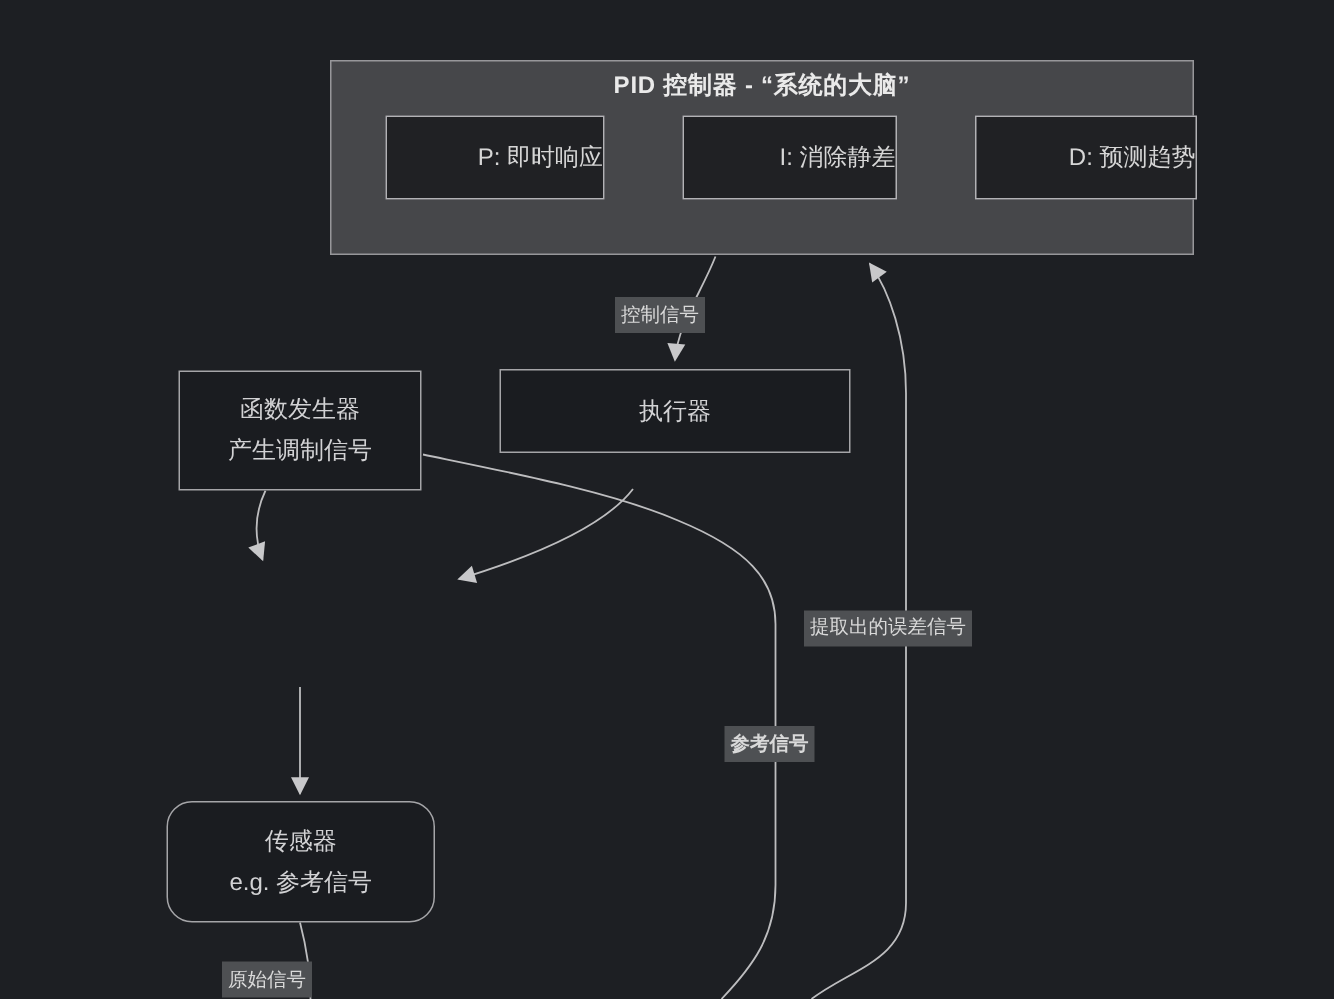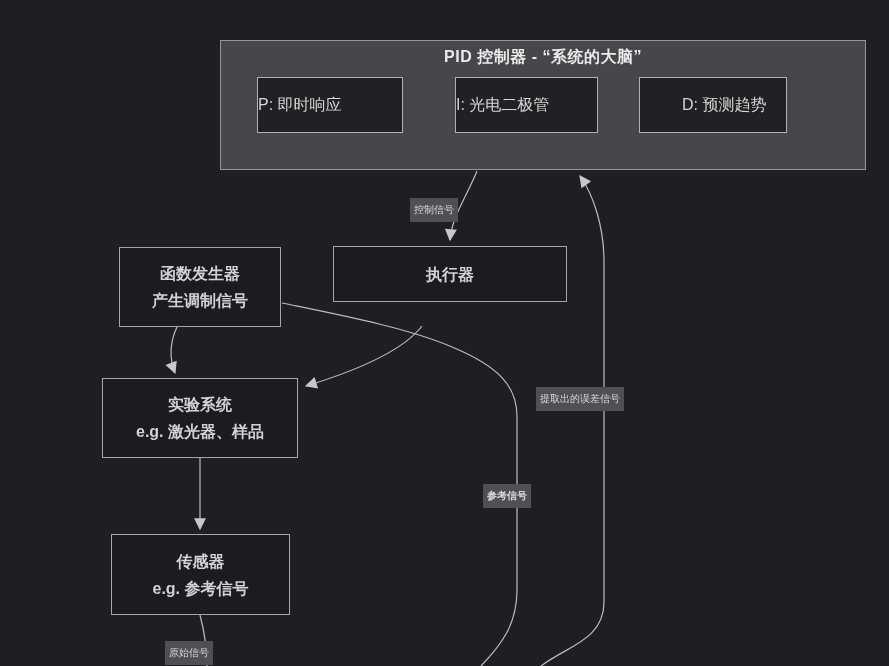--- a/index.html
+++ b/index.html
@@ -22,21 +22,21 @@
   }
   svg.edges path.edge {
     fill: none;
     stroke: #bdbdbf;
     stroke-width: 1.2;
   }
   
   .pid-container {
     position: absolute;
     left: 220px; top: 40px;
-    width: 646px; height: 130px;
+    width: 576px; height: 130px;
     background: #46474a;
     border: 1px solid #97979a;
     box-sizing: border-box;
   }
   .pid-title {
     margin-top: 6px;
     text-align: center;
     font-size: 16px;
     font-weight: bold;
     color: #eaeaea;
@@ -44,63 +44,62 @@
   }
   .pid-box {
     position: absolute;
     top: 36px;
     height: 56px;
     background: #202124;
     border: 1px solid #b2b2b5;
     box-sizing: border-box;
     display: flex;
     align-items: center;
-    justify-content: flex-start;
+    justify-content: flex-end;
     font-size: 16px;
     color: #d6d6d6;
     white-space: nowrap;
   }
   .pid-box.p { left: 36px;  width: 146px; }
   .pid-box.i { left: 234px; width: 143px; }
-  .pid-box.d { left: 418px; width: 148px; padding-left: 42px; }
+  .pid-box.d { left: 429px; width: 148px; padding-left: 42px; }
   
   .node {
     position: absolute;
     background: #1a1c20;
     border: 1px solid #a5a5a8;
     box-sizing: border-box;
     display: flex;
     flex-direction: column;
     align-items: center;
     justify-content: center;
     font-size: 16px;
     line-height: 27px;
     color: #d2d2d4;
     text-align: center;
     white-space: nowrap;
-    font-weight: bold;
   }
   .node.actuator { left: 333px; top: 246px; width: 234px; height: 56px; }
   .node.funcgen  { left: 119px; top: 247px; width: 162px; height: 80px; }
   .node.system   { left: 102px; top: 378px; width: 196px; height: 80px; }
-  .node.sensor   { left: 111px; top: 534px; width: 179px; height: 81px; }
+  .node.sensor   { left: 111px; top: 534px; width: 179px; height: 81px; border-radius: 17px; }
   
   .edge-label {
     position: absolute;
     background: #4e5053;
     color: #d9d9d9;
-    font-size: 10px;
+    font-size: 13px;
     line-height: 22px;
     padding: 1px 4px;
     white-space: nowrap;
   }
   .edge-label.control   { left: 410px; top: 198px; }
-  .edge-label.error     { left: 536px; top: 387px; }
+  .edge-label.error     { left: 536px; top: 407px; font-family: Liberation Mono, monospace; }
   .edge-label.reference { left: 483px; top: 484px; font-weight: bold; }
-  .edge-label.raw       { left: 165px; top: 641px; }
+  .edge-label.raw       { left: 148px; top: 641px; }
 </style>
 </head>
 <body>
 
 <div class="canvas">
 
   <svg class="edges" viewBox="0 0 889 666">
     <defs>
       <marker id="arrow" viewBox="0 0 12 12" refX="10" refY="6" markerWidth="12" markerHeight="12" orient="auto">
         <path d="M1,1 L11,6 L1,11 Z" fill="#c8c8ca"></path>
@@ -114,40 +113,36 @@
     <path class="edge" d="M200,458 L200,529" marker-end="url(#arrow)"></path>
     <path class="edge" d="M200,615 C205,634 207,650 207,666"></path>
   </svg>
 
   <div class="pid-container">
     <div class="pid-title">PID 控制器 - “系统的大脑”</div>
     <div class="pid-box p">
       <span>P: 即时响应</span>
     </div>
     <div class="pid-box i">
-      <span>I: 光电二极管</span>
+      <span>I: 消除静差</span>
     </div>
     <div class="pid-box d">
       <span>D: 预测趋势</span>
     </div>
   </div>
 
   <div class="node actuator">
     <div>执行器</div>
   </div>
 
   <div class="node funcgen">
     <div>函数发生器</div>
     <div>产生调制信号</div>
   </div>
 
-  <div class="node system">
-    <div>实验系统</div>
-    <div>e.g. 激光器、样品</div>
-  </div>
 
   <div class="node sensor">
     <div>传感器</div>
     <div>e.g. 参考信号</div>
   </div>
 
   <div class="edge-label control">控制信号</div>
   <div class="edge-label error">提取出的误差信号</div>
   <div class="edge-label reference">参考信号</div>
   <div class="edge-label raw">原始信号</div>

